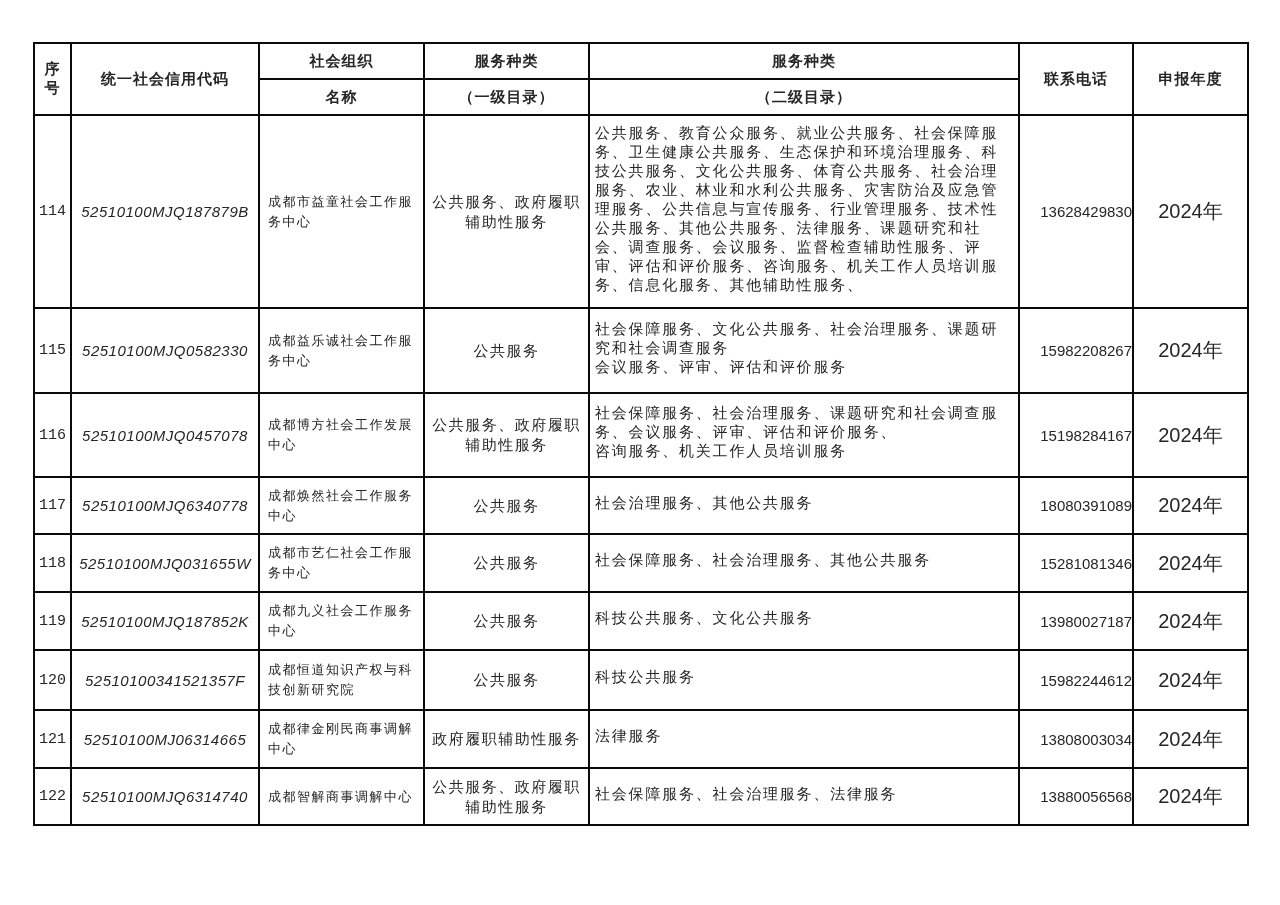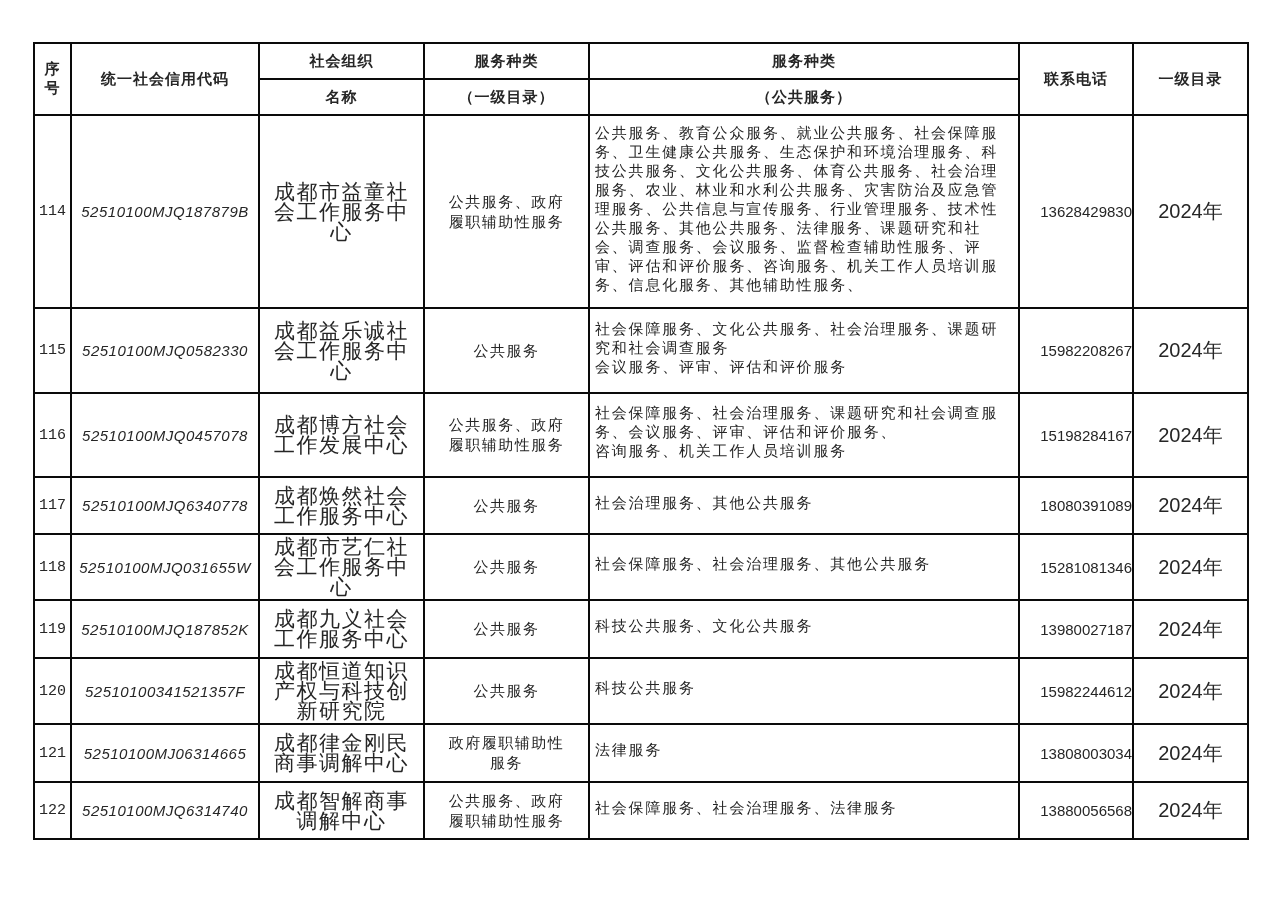--- a/index.html
+++ b/index.html
@@ -25,22 +25,22 @@
   .doc-table thead th {
     font-size: 15px;
     font-weight: bold;
     text-align: center;
     letter-spacing: 1px;
     height: 36px;
     padding: 1px 2px;
   }
   .c-no   { text-align: center; font-family: Liberation Mono, monospace; font-size: 15px; }
   .c-code { text-align: center; font-family: "Liberation Sans", sans-serif; font-size: 15px; letter-spacing: 0.5px; font-style: italic; }
-  .c-name { text-align: center; font-size: 21px; letter-spacing: 1.5px; padding: 2px 8px; line-height: 20px; }
-  .c-l1   { text-align: center; font-size: 15px; letter-spacing: 1.5px; padding: 2px 22px; line-height: 20px; }
+  .c-name { font-size: 13px; letter-spacing: 1.5px; padding: 2px 8px; line-height: 20px; }
+  .c-l1   { text-align: center; font-size: 15px; letter-spacing: 1.5px; padding: 2px 6px; line-height: 20px; }
   .c-l2   { text-align: left; font-size: 15px; letter-spacing: 1.8px; padding: 3px 6px 8px 5px; line-height: 19px; white-space: pre-wrap; vertical-align: middle; }
   .c-phone{ text-align: right; font-family: "Liberation Sans", sans-serif; font-size: 15px; }
   .c-year { text-align: center; font-size: 20px; font-family: "Liberation Sans", "Liberation Serif", sans-serif; }
   tr.r-114 td { height: 193px; }
   tr.r-115 td { height: 85px; }
   tr.r-116 td { height: 84px; }
   tr.r-117 td { height: 57px; }
   tr.r-118 td { height: 58px; }
   tr.r-119 td { height: 58px; }
   tr.r-120 td { height: 60px; }
@@ -62,26 +62,26 @@
       <col style="width:115px">
     </colgroup>
     <thead>
       <tr>
         <th rowspan="2">序号</th>
         <th rowspan="2">统一社会信用代码</th>
         <th>社会组织</th>
         <th>服务种类</th>
         <th>服务种类</th>
         <th rowspan="2">联系电话</th>
-        <th rowspan="2">一级目录</th>
+        <th rowspan="2">申报年度</th>
       </tr>
       <tr>
         <th>名称</th>
         <th>（一级目录）</th>
-        <th>（公共服务）</th>
+        <th>（二级目录）</th>
       </tr>
     </thead>
     <tbody>
       <tr class="r-114">
         <td class="c-no">114</td>
         <td class="c-code">52510100MJQ187879B</td>
         <td class="c-name">成都市益童社会工作服务中心</td>
         <td class="c-l1">公共服务、政府履职辅助性服务</td>
         <td class="c-l2">公共服务、教育公众服务、就业公共服务、社会保障服务、卫生健康公共服务、生态保护和环境治理服务、科技公共服务、文化公共服务、体育公共服务、社会治理服务、农业、林业和水利公共服务、灾害防治及应急管理服务、公共信息与宣传服务、行业管理服务、技术性公共服务、其他公共服务、法律服务、课题研究和社会、调查服务、会议服务、监督检查辅助性服务、评审、评估和评价服务、咨询服务、机关工作人员培训服务、信息化服务、其他辅助性服务、</td>
         <td class="c-phone">13628429830</td>

